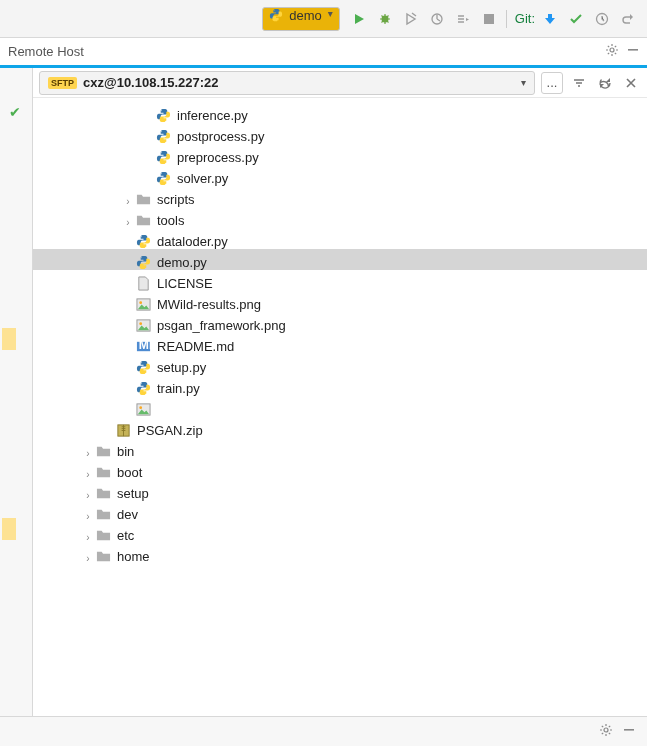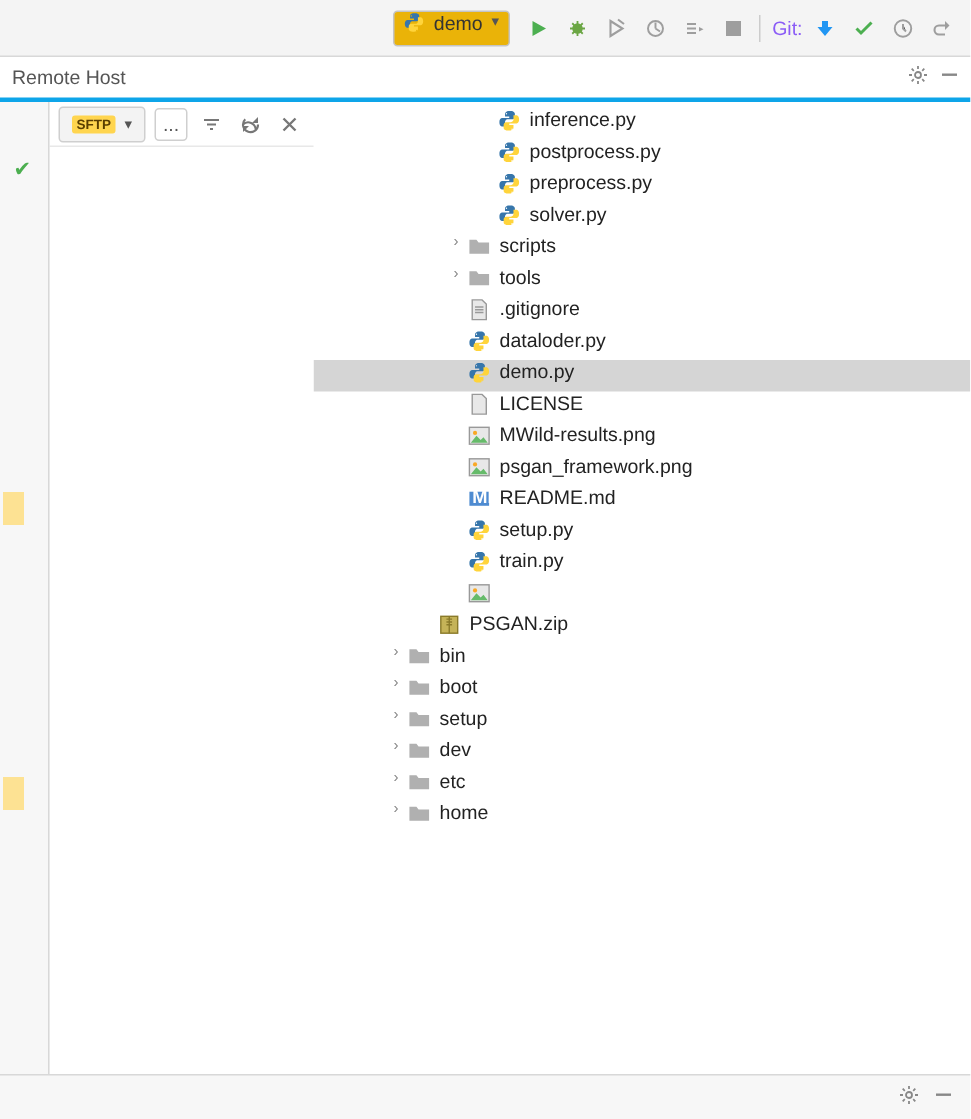--- a/index.html
+++ b/index.html
@@ -4,43 +4,43 @@
 <style>
 * { margin: 0; padding: 0; box-sizing: border-box; font-family: "Segoe UI", Arial, sans-serif; font-size: 13px; }
 body { background: #fff; width: 647px; height: 746px; overflow: hidden; color: #333; }
 
 .toolbar-top { height: 38px; border-bottom: 1px solid #d8d8d8; display: flex; justify-content: flex-end; align-items: center; padding-right: 8px; gap: 4px; background: #f4f4f4; }
 .run-combo { display: inline-flex; align-items: flex-start; border: 1px solid #c4c4c4; background: #eab308; border-radius: 3px; height: 24px; padding: 0 6px; gap: 6px; margin-right: 4px; }
 .run-combo .pyicon { width: 14px; height: 14px; display: inline-block; }
 .run-combo .chev { font-size: 10px; color: #555; }
 .tb-icon { width: 22px; height: 24px; display: flex; align-items: center; justify-content: center; color: #888; cursor: pointer; }
 .tb-sep { width: 1px; height: 18px; background: #ccc; margin: 0 2px; }
-.git-label { color: #8b5cf6; margin-left: 2px; }
+.git-label { color: #15803d; margin-left: 2px; }
 
 .panel-header { height: 30px; border-bottom: 3px solid #0ea5e9; display: flex; align-items: center; padding: 0 8px; position: relative; }
 .panel-header .title { color: #555; flex: 1; }
 .panel-header .right-icons { display: flex; gap: 8px; align-items: center; color: #888; }
 
 .body-area { display: flex; height: calc(746px - 38px - 30px - 30px); }
 .left-gutter { width: 33px; border-right: 1px solid #d8d8d8; background: #f7f7f7; position: relative; }
 .left-gutter .check { position: absolute; top: 36px; left: 9px; color: #4caf50; font-size: 14px; }
 .left-gutter .stub { position: absolute; left: 2px; width: 14px; height: 22px; background: #fde293; }
 
-.main-col { flex: 1; display: flex; flex-direction: row; }
+.main-col { flex: 1; display: flex; flex-direction: column; }
 
 .host-bar { height: 30px; display: flex; align-items: center; padding: 0 6px; gap: 6px; border-bottom: 1px solid #e8e8e8; }
 .host-dropdown { flex: 1; min-width: 0; background: #f3f3f3; border: 1px solid #cfcfcf; border-radius: 3px; height: 24px; display: flex; align-items: center; padding: 0 8px; gap: 6px; }
 .sftp-badge { font-size: 9px; background: #ffd54f; color: #5a3e00; padding: 0 3px; border-radius: 2px; font-weight: bold; line-height: 12px; }
 .host-dropdown .hosttext { font-weight: bold; color: #222; flex: 1; overflow: hidden; text-overflow: ellipsis; white-space: nowrap; }
 .host-dropdown .chev { font-size: 10px; color: #555; }
 .sq-btn { width: 22px; height: 22px; border: 1px solid #cfcfcf; background: #fff; display: flex; align-items: center; justify-content: center; border-radius: 3px; cursor: pointer; color: #555; }
 .act-icon { width: 20px; height: 20px; display: flex; align-items: center; justify-content: center; color: #777; cursor: pointer; }
 
 .tree { flex: 1; overflow: auto; padding-top: 4px; }
-.tree-row { display: flex; align-items: flex-start; height: 21px; padding-left: 8px; cursor: pointer; white-space: nowrap; }
+.tree-row { display: flex; align-items: flex-end; height: 21px; padding-left: 8px; cursor: pointer; white-space: nowrap; }
 .tree-row.selected { background: #d5d5d5; }
 .arrow { width: 14px; display: inline-flex; justify-content: center; color: #888; font-size: 10px; }
 .ficon { width: 16px; height: 16px; margin-right: 6px; display: inline-flex; align-items: center; justify-content: center; flex-shrink: 0; }
 .indent { display: inline-block; }
 .ficon svg { width: 15px; height: 15px; }
 .fname { color: #222; }
 
 .bottom-bar { height: 30px; border-top: 1px solid #d8d8d8; background: #f7f7f7; display: flex; align-items: center; justify-content: flex-end; padding: 0 12px; gap: 10px; color: #888; }
 
 
@@ -141,20 +141,21 @@
   <div class="left-gutter">
     <span class="check">✔</span>
     <span class="stub" style="top:260px"></span>
     <span class="stub" style="top:450px"></span>
   </div>
 
   <div class="main-col">
     <div class="host-bar">
       <div class="host-dropdown">
         <span class="sftp-badge">SFTP</span>
+        <span class="hosttext">cxz@10.108.15.227:22</span>
         <span class="chev">▾</span>
       </div>
       <div class="sq-btn">...</div>
       <div class="act-icon">
           <svg width="14" height="14" viewBox="0 0 14 14">
             <path stroke="currentColor" stroke-width="1.3" d="M2 4h10M4 7h6M6 10h2"></path>
           </svg>
         </div>
       <div class="act-icon">
           <svg width="14" height="14" viewBox="0 0 14 14">
@@ -226,31 +227,20 @@
         </div>
         <div class="tree-row">
           <span class="indent" style="width: 80px;"></span>
           <span class="arrow">›</span>
           <span class="ficon">
             <svg viewBox="0 0 16 16">
               <path fill="#b0b0b0" d="M1 3h5l1.5 2H15v8H1z"></path>
             </svg>
           </span>
           <span class="fname">tools</span>
-        </div>
-        <div class="tree-row">
-          <span class="indent" style="width: 80px;"></span>
-          <span class="arrow"></span>
-          <span class="ficon">
-            <svg viewBox="0 0 16 16">
-              <path fill="#e8e8e8" stroke="#999" d="M3 1h7l3 3v11H3z"></path>
-              <path stroke="#999" d="M5 6h6M5 8h6M5 10h6"></path>
-            </svg>
-          </span>
-          <span class="fname">.gitignore</span>
         </div>
         <div class="tree-row">
           <span class="indent" style="width: 80px;"></span>
           <span class="arrow"></span>
           <span class="ficon">
             <svg viewBox="0 0 16 16">
               <path fill="#3776AB" d="M8 1C5 1 5 3 5 3v2h3v1H3S1 6 1 9s2 3 2 3h2V9s0-2 2-2h3s2 0 2-2V3s0-2-3-2zM6 2.5A.5.5 0 116 3.5.5.5 0 016 2.5z"></path>
               <path fill="#FFD43B" d="M8 15c3 0 3-2 3-2v-2H8v-1h5s2 0 2-3-2-3-2-3h-2v3s0 2-2 2H6s-2 0-2 2v2s0 2 3 2zm2-.5a.5.5 0 110-1 .5.5 0 010 1z"></path>
             </svg>
           </span>

